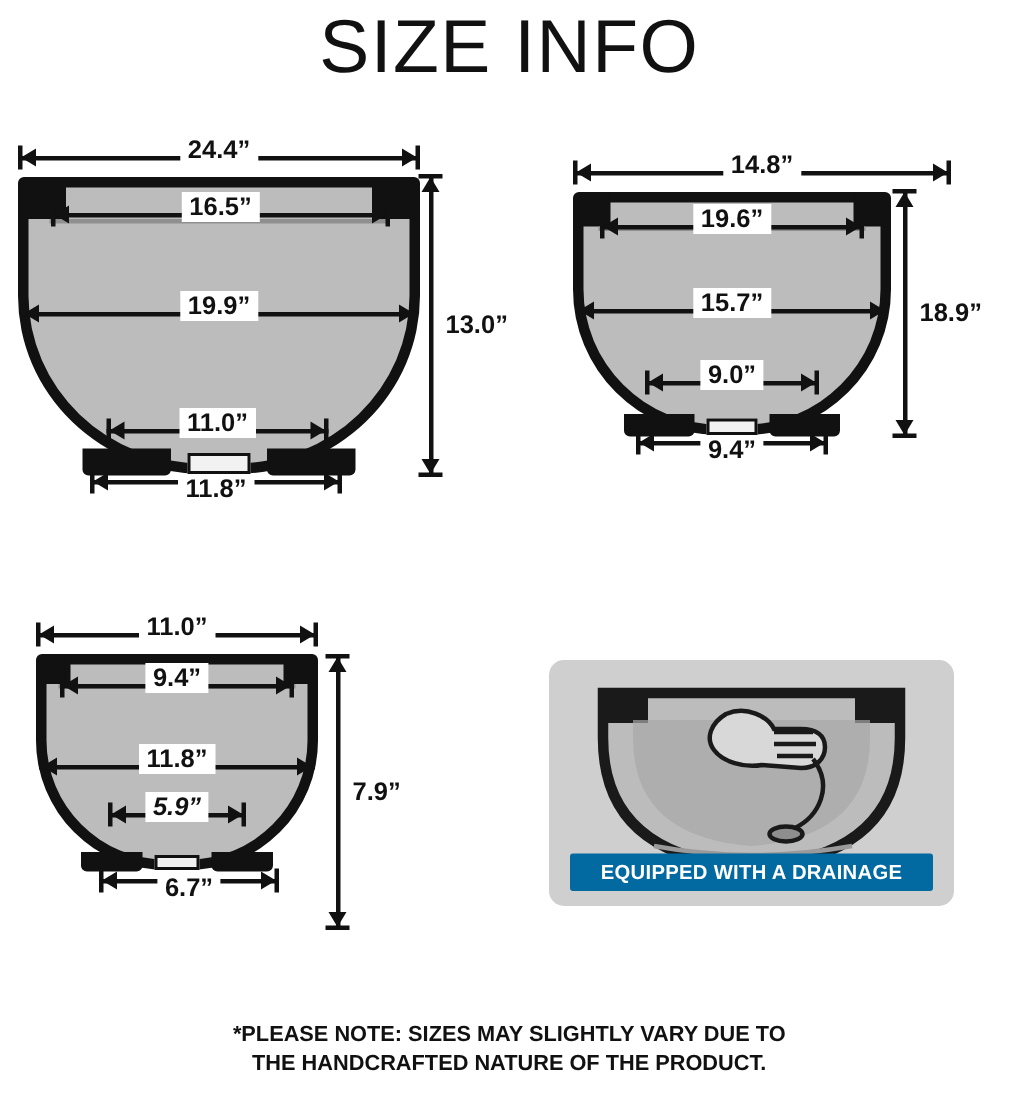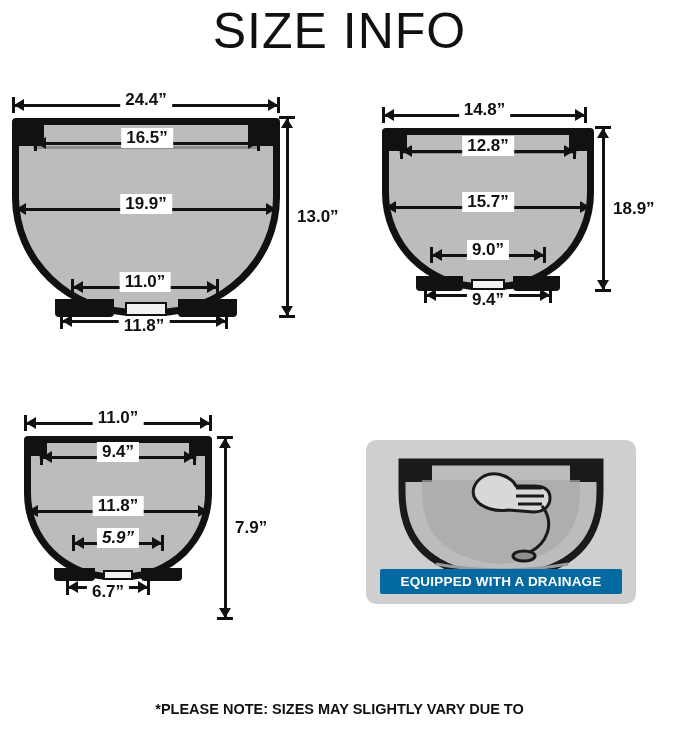--- a/index.html
+++ b/index.html
@@ -221,21 +221,21 @@
       <div class="cap-t"></div>
       <div class="cap-b"></div>
     <div class="arrow-t"></div>
       <div class="arrow-b"></div>
     <div class="dim-label right">13.0”</div>
   </div>
 </div>
 
 <div class="pot-block" style="left:378px;top:88px;width:290px;height:250px;">
 
-  <div class="dim dim-h" style="left:4px;top:16px;width:205px;height:22px;">
+  <div class="dim dim-h" style="left:4px;top:16px;width:252px;height:22px;">
     <div class="line"></div>
       <div class="cap-l"></div>
       <div class="cap-r"></div>
     <div class="arrow-l"></div>
       <div class="arrow-r"></div>
     <div class="dim-label above">14.8”</div>
   </div>
 
   <div class="pot" style="left:4px;top:40px;width:212px;height:162px;">
     <div class="body"></div>
@@ -246,21 +246,21 @@
     <div class="foot foot-r"></div>
     <div class="foot-mid"></div>
   </div>
 
   <div class="dim dim-h" style="left:22px;top:52px;width:176px;height:22px;">
     <div class="line"></div>
       <div class="cap-l"></div>
       <div class="cap-r"></div>
     <div class="arrow-l"></div>
       <div class="arrow-r"></div>
-    <div class="dim-label above">12.8”</div>
+    <div class="dim-label above">19.6”</div>
   </div>
 
   <div class="dim dim-h" style="left:6px;top:108px;width:208px;height:22px;">
     <div class="line"></div>
     <div class="arrow-l"></div>
       <div class="arrow-r"></div>
     <div class="dim-label above">15.7”</div>
   </div>
 
   <div class="dim dim-h" style="left:52px;top:156px;width:116px;height:22px;text-align:center;">
@@ -330,21 +330,21 @@
 
   <div class="dim dim-h" style="left:52px;top:126px;width:92px;height:22px;font-style:italic;">
     <div class="line"></div>
       <div class="cap-l"></div>
       <div class="cap-r"></div>
     <div class="arrow-l"></div>
       <div class="arrow-r"></div>
     <div class="dim-label above">5.9”</div>
   </div>
 
-  <div class="dim dim-h" style="left:46px;top:170px;width:84px;height:22px;">
+  <div class="dim dim-h" style="left:46px;top:170px;width:96px;height:22px;padding-left:24px;">
     <div class="line"></div>
       <div class="cap-l"></div>
       <div class="cap-r"></div>
     <div class="arrow-l"></div>
       <div class="arrow-r"></div>
     <div class="dim-label below">6.7”</div>
   </div>
 
   <div class="dim dim-v" style="left:194px;top:30px;width:22px;height:184px;">
     <div class="line"></div>
@@ -374,13 +374,14 @@
 
     <path d="M70 124 Q135 136 202 124" stroke="#9a9a9a" stroke-width="3" fill="none"></path>
   </svg>
   <div class="drain-caption">
     <div>EQUIPPED WITH A DRAINAGE</div>
   </div>
 </div>
 
 <div class="note">
   <div>*PLEASE NOTE: SIZES MAY SLIGHTLY VARY DUE TO</div>
+  <div>THE HANDCRAFTED NATURE OF THE PRODUCT.</div>
 </div>
 
 </body></html>

